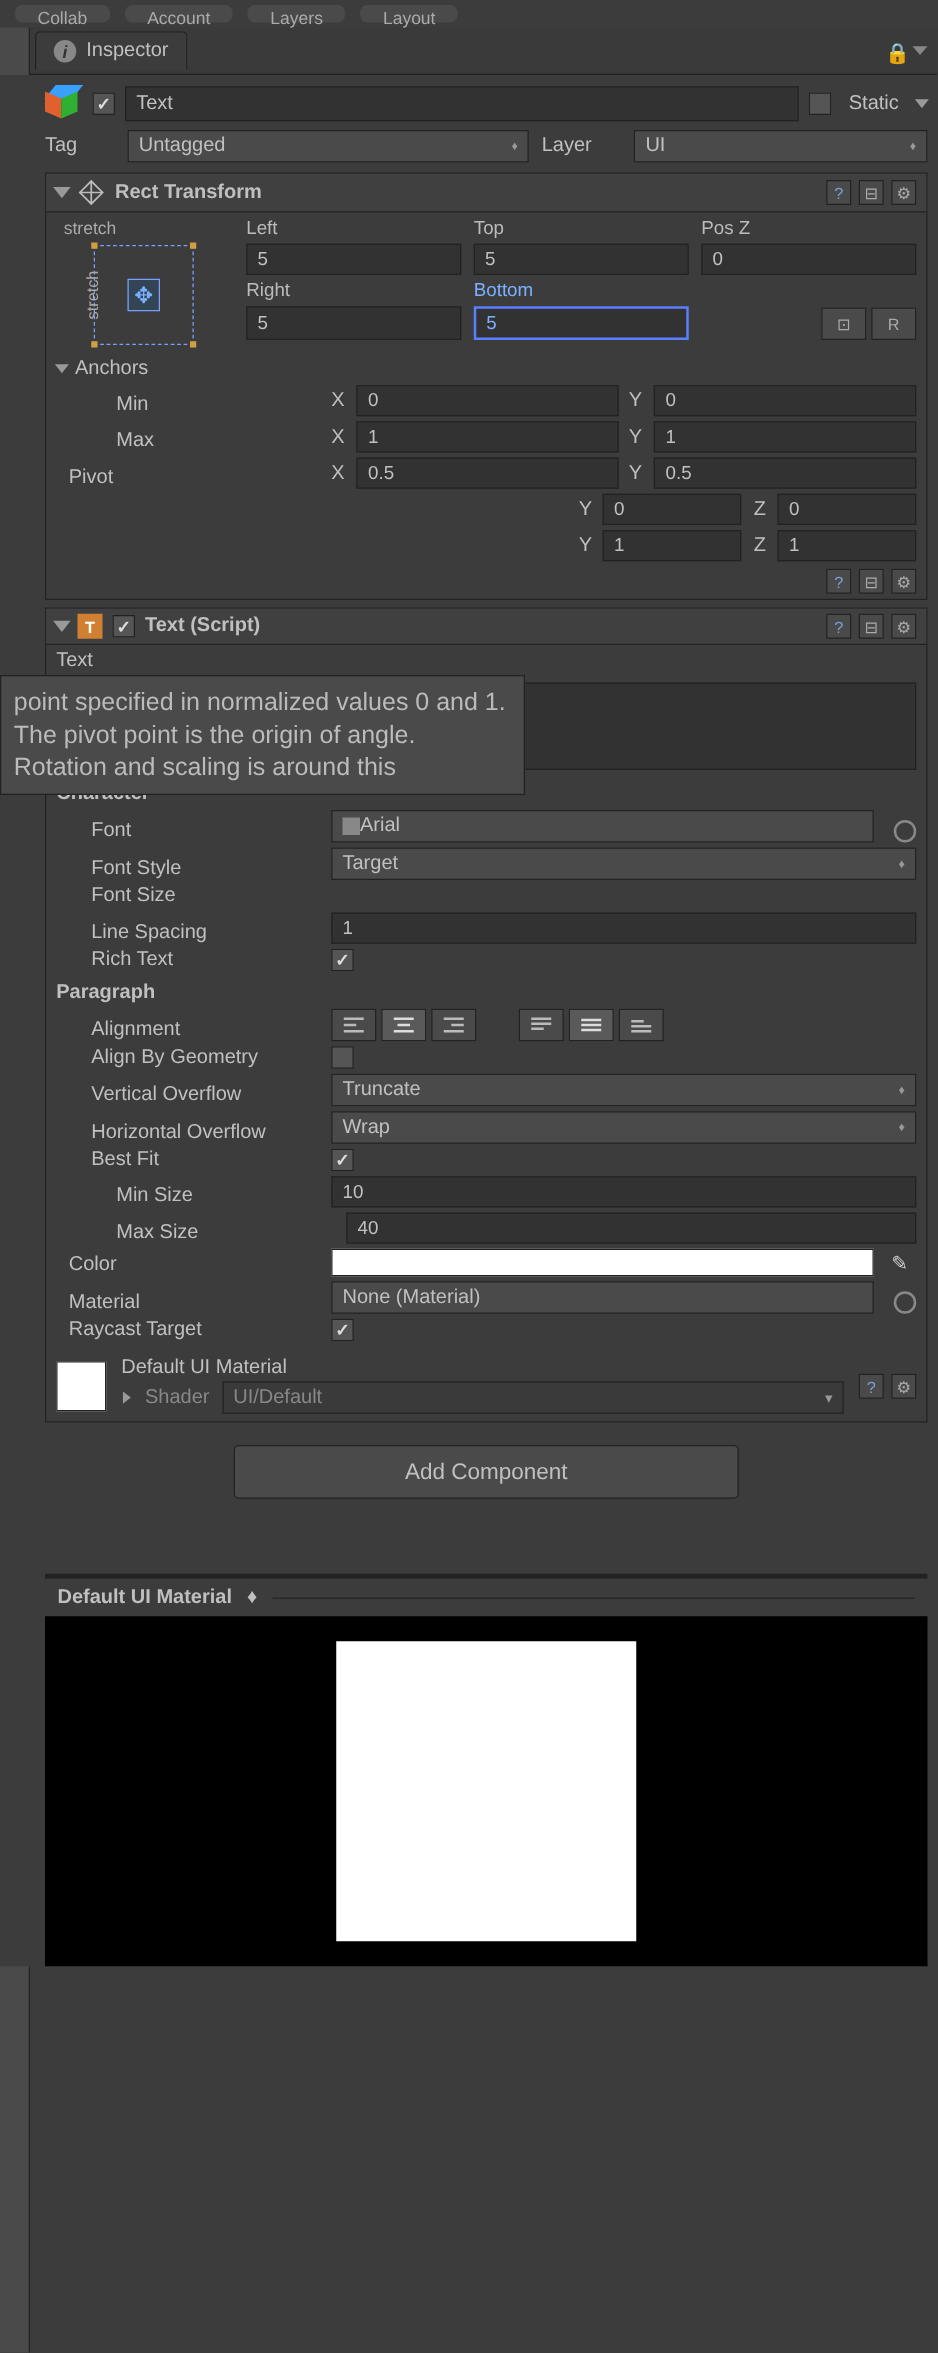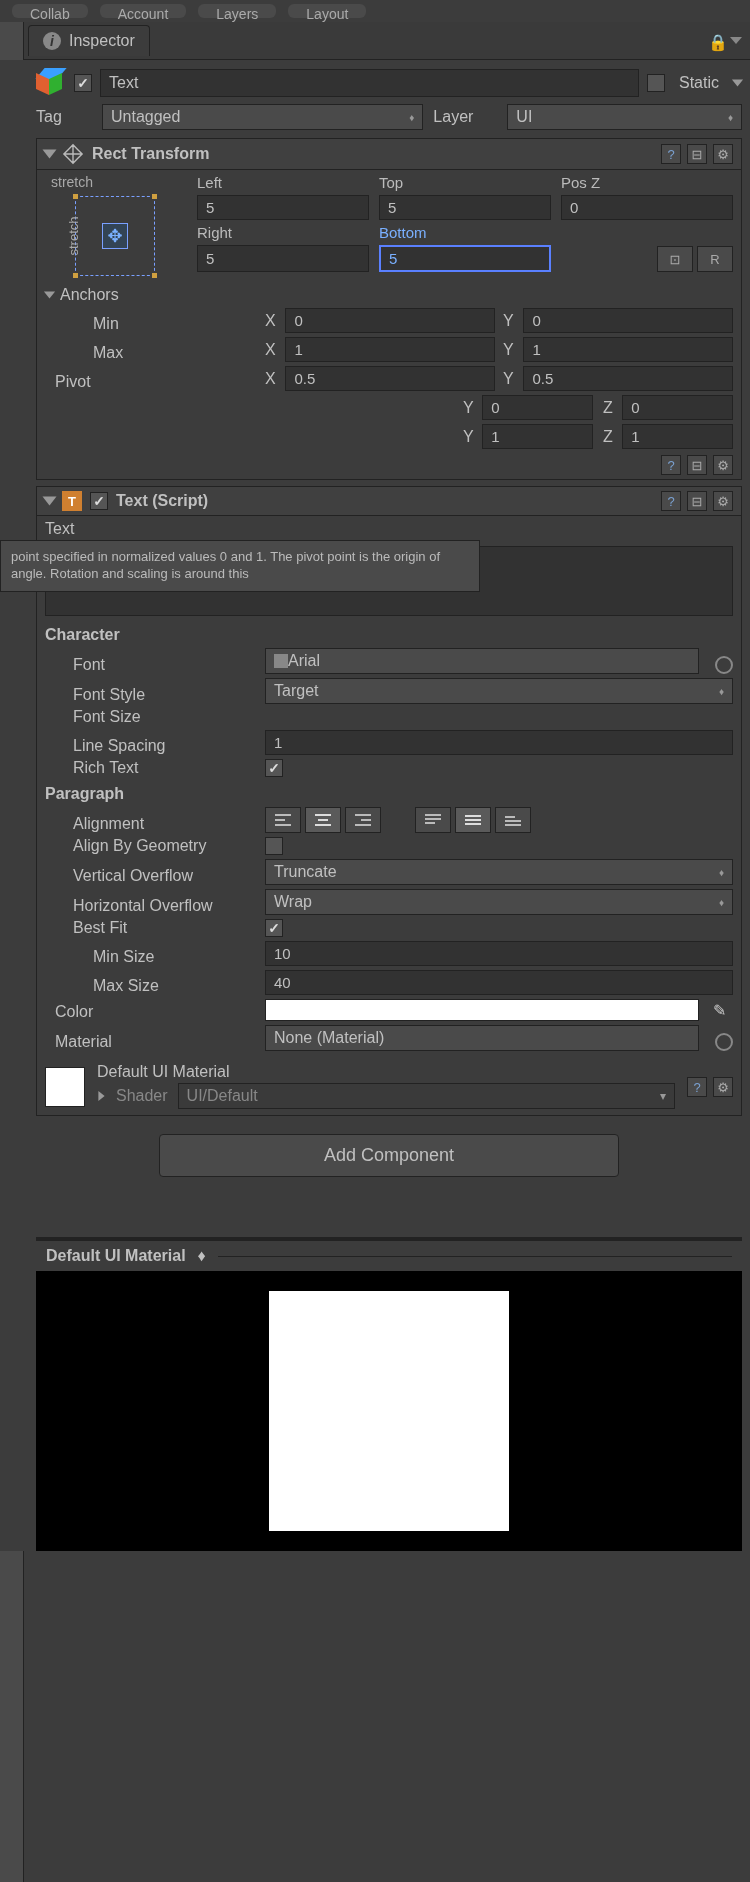--- a/index.html
+++ b/index.html
@@ -55,35 +55,35 @@
 .btn-group { display:flex; gap:4px; margin-top:4px; }
 .mini-btn { background:#4a4a4a; border:1px solid #222; width:36px; height:26px; display:flex; align-items:center; justify-content:center; color:#aaa; font-size:13px; }
 .subhead { display:flex; align-items:center; gap:6px; padding:2px 8px; }
 .prop-row { display:flex; align-items:flex-end; padding:2px 8px; gap:10px; }
 .prop-lbl { width:210px; padding-left:28px; }
 .prop-lbl.l2 { padding-left:48px; }
 .prop-lbl.l0 { padding-left:10px; }
 .xy-group { display:flex; gap:8px; flex:1; }
 .xy { display:flex; align-items:center; gap:6px; flex:1; }
 .xy span { width:16px; }
-.tooltip { position:absolute; left:0; top:480px; width:480px; background:#4a4a4a; border:1px solid #222; padding:8px 10px; color:#bbb; font-size:13px; line-height:1.3; z-index:10; }
+.tooltip { position:absolute; left:0; top:480px; width:420px; background:#4a4a4a; border:1px solid #222; padding:8px 10px; color:#bbb; font-size:20px; line-height:1.3; z-index:10; }
 .text-area { background:#323232; border:1px solid #222; margin:4px 8px; padding:6px 10px; min-height:70px; color:#c0c0c0; }
 .section-title { font-weight:bold; padding:6px 8px 2px 8px; }
 .obj-field { flex:1; background:#4a4a4a; border:1px solid #222; padding:3px 8px; display:flex; align-items:center; gap:0; }
 .obj-icon { width:14px; height:14px; background:#888; }
 .circ { width:18px; height:18px; border:2px solid #888; border-radius:50%; margin-left:6px; }
 .align-btns { display:flex; gap:4px; }
 .align-btn { width:36px; height:26px; background:#4a4a4a; border:1px solid #222; display:flex; align-items:center; justify-content:center; }
 .align-btn.active { background:#5a5a5a; }
 .align-btn svg { width:18px; height:14px; }
 .color-swatch { flex:1; height:22px; background:#fff; border:1px solid #222; }
 .eyedrop { width:20px; height:20px; color:#ccc; margin-left:4px; }
 .mat-row { display:flex; align-items:center; gap:12px; padding:10px 8px 4px 8px; }
 .mat-thumb { width:40px; height:40px; background:#fff; border:1px solid #222; }
-.add-comp { display:block; margin:18px auto 0 auto; width:460px; padding:10px; background:#4a4a4a; border:1px solid #222; color:#c0c0c0; font-size:18px; text-align:center; border-radius:4px; }
+.add-comp { display:block; margin:18px auto 0 auto; width:404px; padding:10px; background:#4a4a4a; border:1px solid #222; color:#c0c0c0; font-size:18px; text-align:center; border-radius:4px; }
 .preview-sec { margin-top:60px; border-top:4px solid #222; }
 .preview-head { display:flex; align-items:center; gap:12px; padding:6px 10px; background:#3c3c3c; }
 .preview-head b { font-weight:bold; }
 .preview-div { flex:1; height:1px; background:#222; }
 .preview-body { background:#000; height:280px; display:flex; align-items:center; justify-content:center; }
 .preview-sq { width:240px; height:240px; background:#fff; }
 </style>
 </head>
 <body>
 
@@ -352,33 +352,37 @@
     <div class="prop-row">
         <span class="prop-lbl">Best Fit</span>
       <div class="checkbox checked"></div>
     </div>
     <div class="prop-row">
         <span class="prop-lbl l2">Min Size</span>
       <input class="num-input" style="flex: 1 1 0%;" value="10">
     </div>
     <div class="prop-row">
         <span class="prop-lbl l2">Max Size</span>
-      <input class="num-input" style="flex: 1 1 0%;" value="40">
+      <input class="num-input" style="flex: 1 1 0%; margin-left: 12px;" value="40">
     </div>
     <div class="prop-row">
         <span class="prop-lbl l0">Color</span>
       <div class="color-swatch"></div>
       <span class="eyedrop">✎</span>
     </div>
     <div class="prop-row">
         <span class="prop-lbl l0">Material</span>
       <div class="obj-field">
           <span>None (Material)</span>
         </div>
       <span class="circ"></span>
+    </div>
+    <div class="prop-row">
+        <span class="prop-lbl l0">Raycast Target</span>
+      <div class="checkbox checked"></div>
     </div>
 
     <div class="mat-row">
       <div class="mat-thumb"></div>
       <div style="flex:1">
         <div>Default UI Material</div>
         <div class="row" style="color:#888">
           <span class="tri" style="transform:scale(0.7)"></span>
           <span>Shader</span>
           <div class="dropdown" style="background:#3a3a3a">

